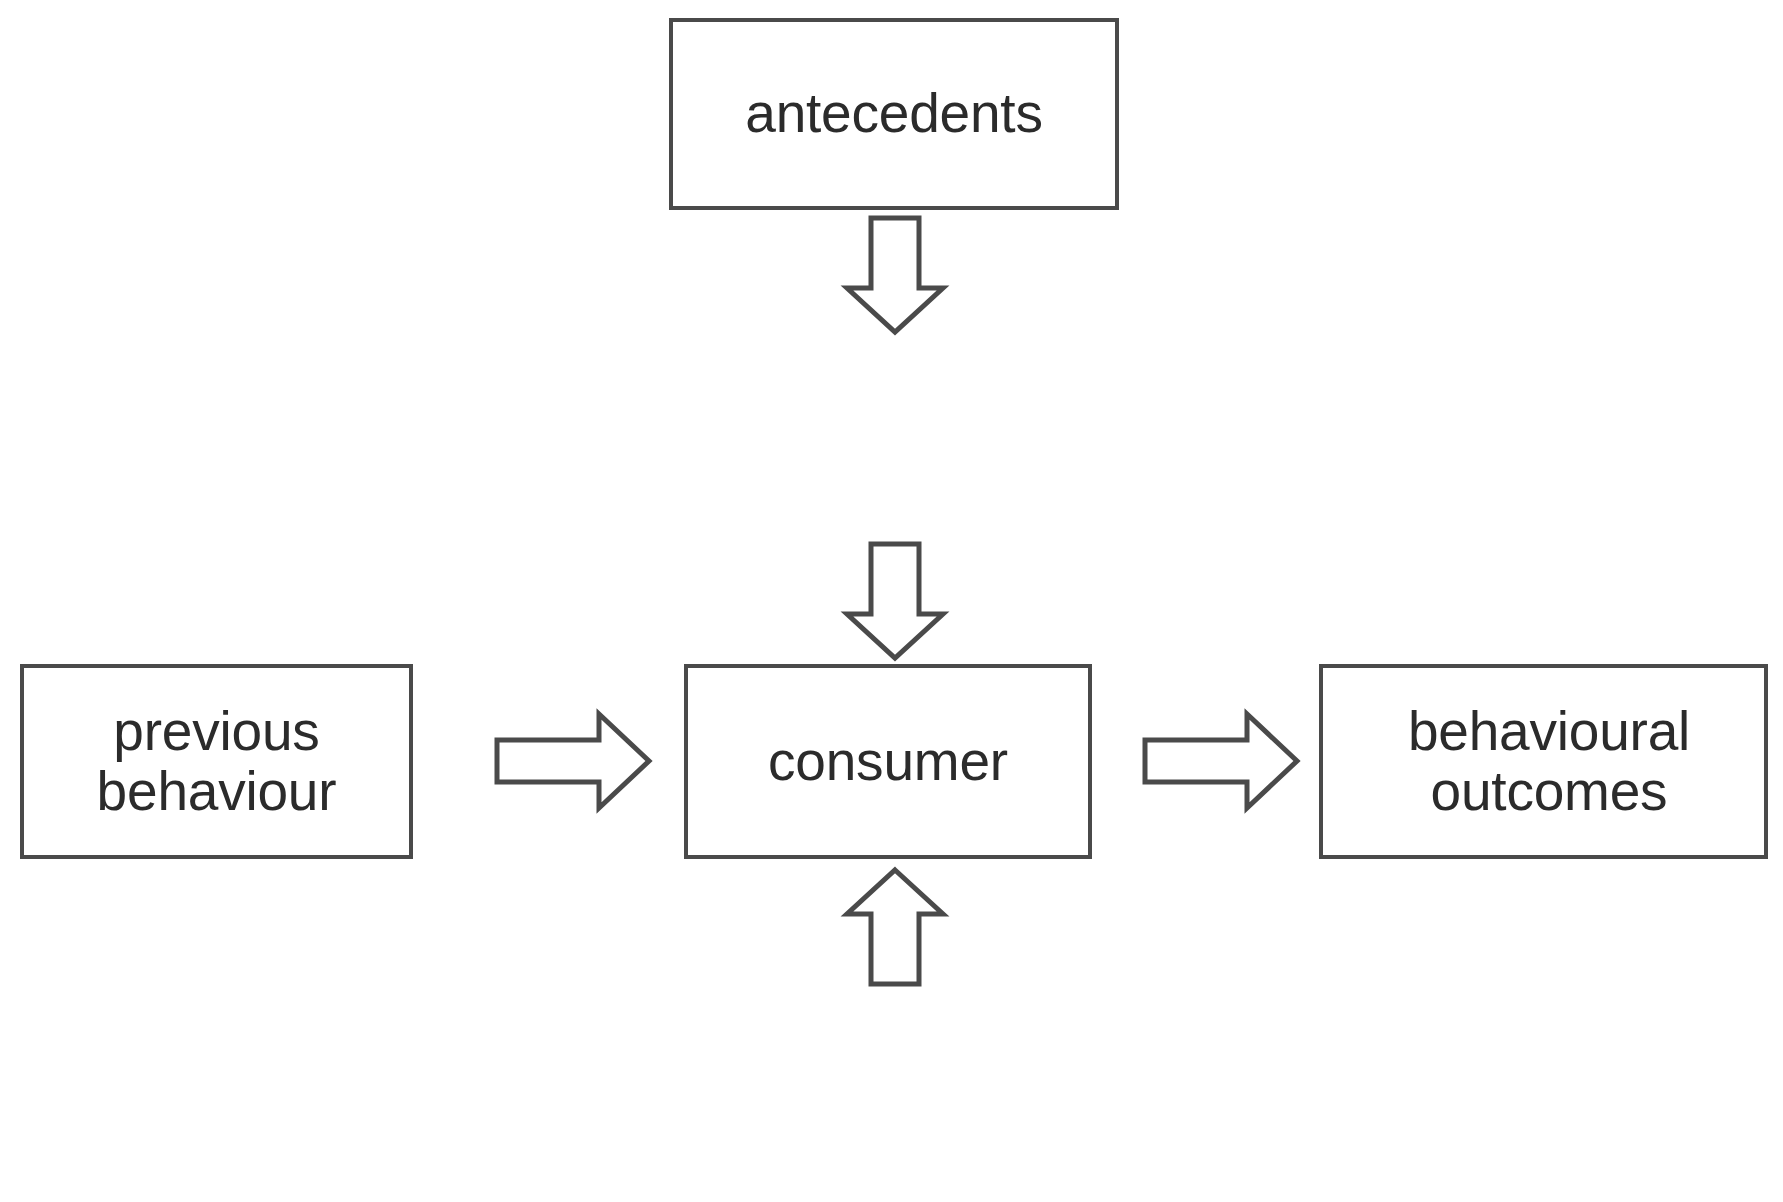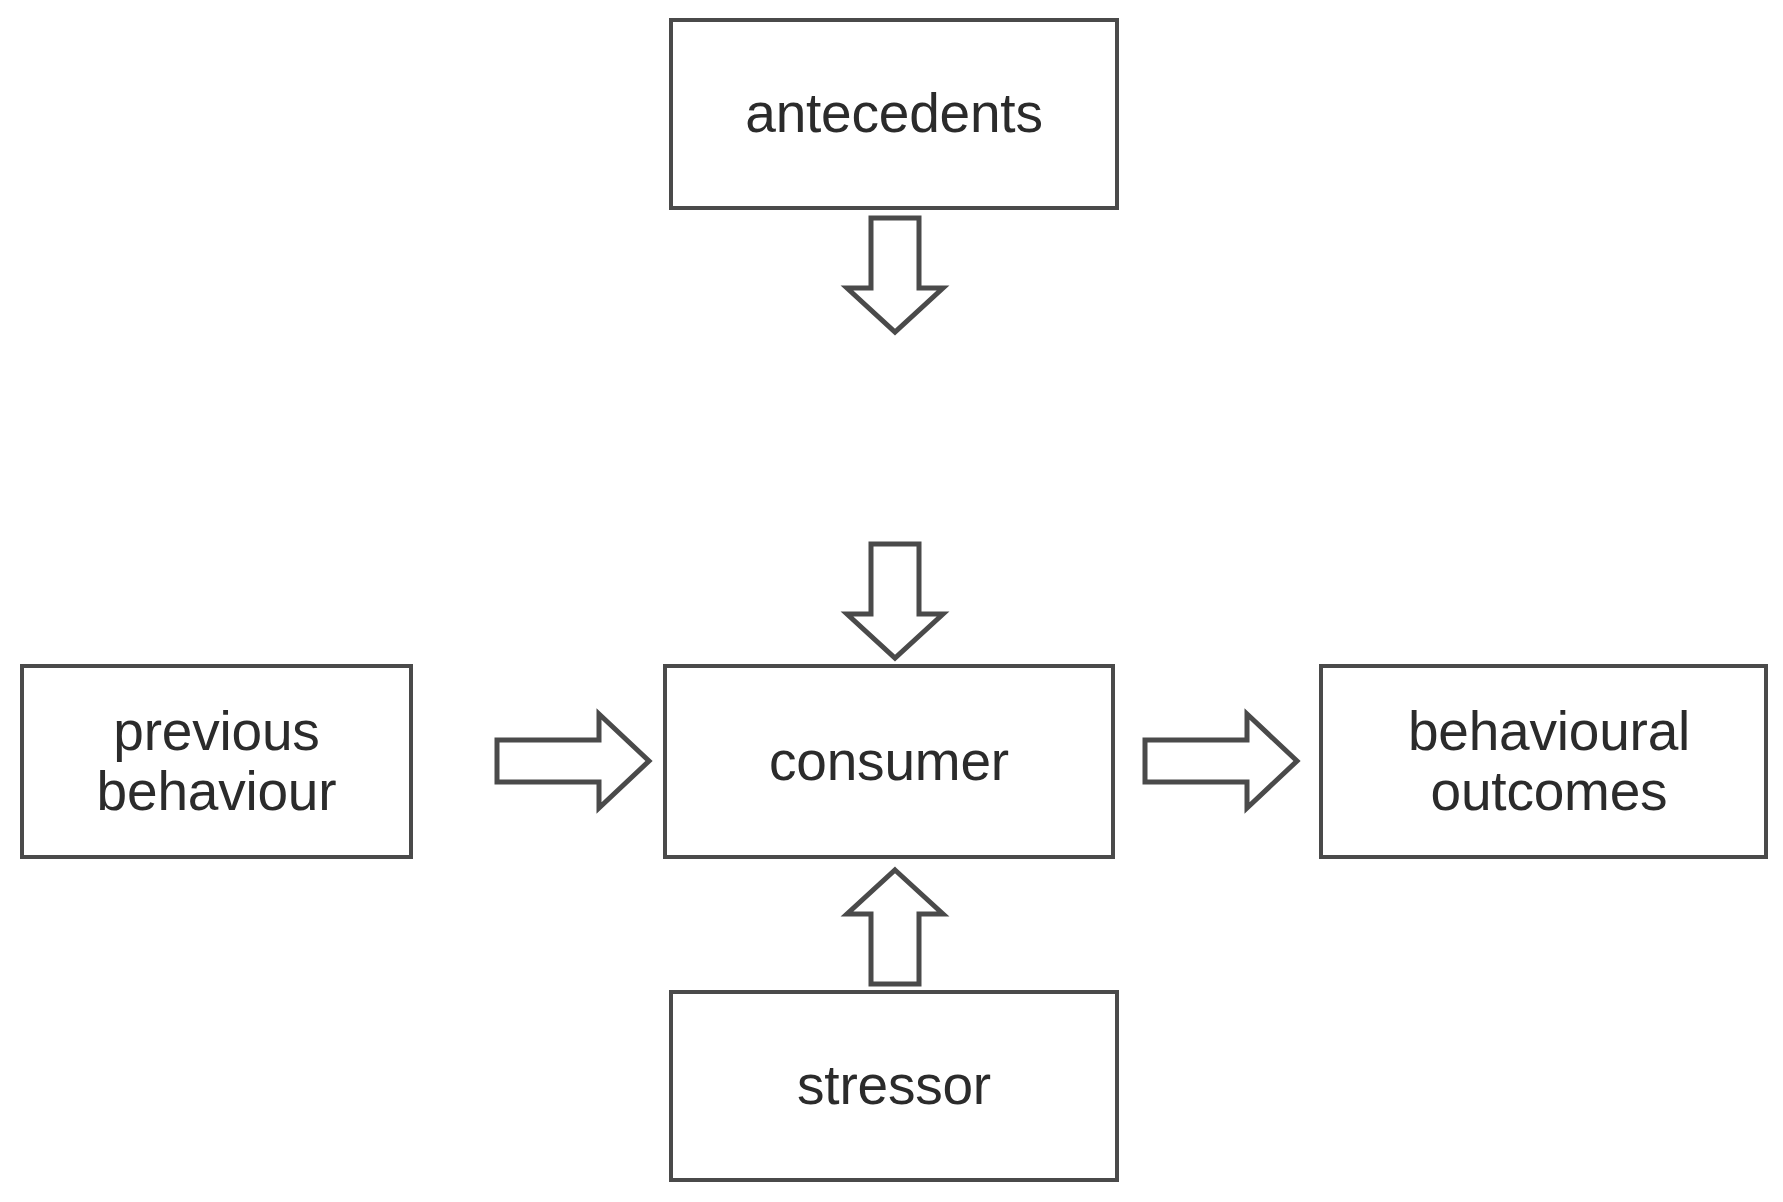--- a/index.html
+++ b/index.html
@@ -34,21 +34,21 @@
     line-height: 1.08;
     color: #2b2b2b;
     letter-spacing: -0.2px;
     white-space: pre-line;
     padding: 0 6px;
   }
   
   #box-antecedents   { left: 669px;  top: 18px;   width: 450px; height: 192px; }
   #box-resilience    { left: 671px;  top: 339px;  width: 450px; height: 193px; }
   #box-previous      { left: 20px;   top: 664px;  width: 393px; height: 195px; }
-  #box-consumer      { left: 663px;  top: 664px;  width: 452px; height: 195px; }
+  #box-consumer      { left: 684px;  top: 664px;  width: 408px; height: 195px; }
   #box-outcomes      { left: 1319px; top: 664px;  width: 449px; height: 195px; padding-left: 11px; }
   #box-stressor      { left: 669px;  top: 990px;  width: 450px; height: 192px; }
 
   .arrow-svg {
     position: absolute;
     overflow: visible;
   }
   .arrow-shape {
     fill: #ffffff;
     stroke: #4a4a4a;
@@ -99,17 +99,14 @@
 
   <div class="node-box" id="box-outcomes">
     <span class="node-label">behavioural
 outcomes</span>
   </div>
 
   <svg class="arrow-svg" id="arrow-stressor-to-consumer" viewBox="0 0 104 122">
     <polygon class="arrow-shape" points="52,4 100,48 76,48 76,118 28,118 28,48 4,48"></polygon>
   </svg>
 
-  <div class="node-box" id="box-stressor">
-    <span class="node-label">stressor</span>
-  </div>
 
 </div>
 
 </body></html>

